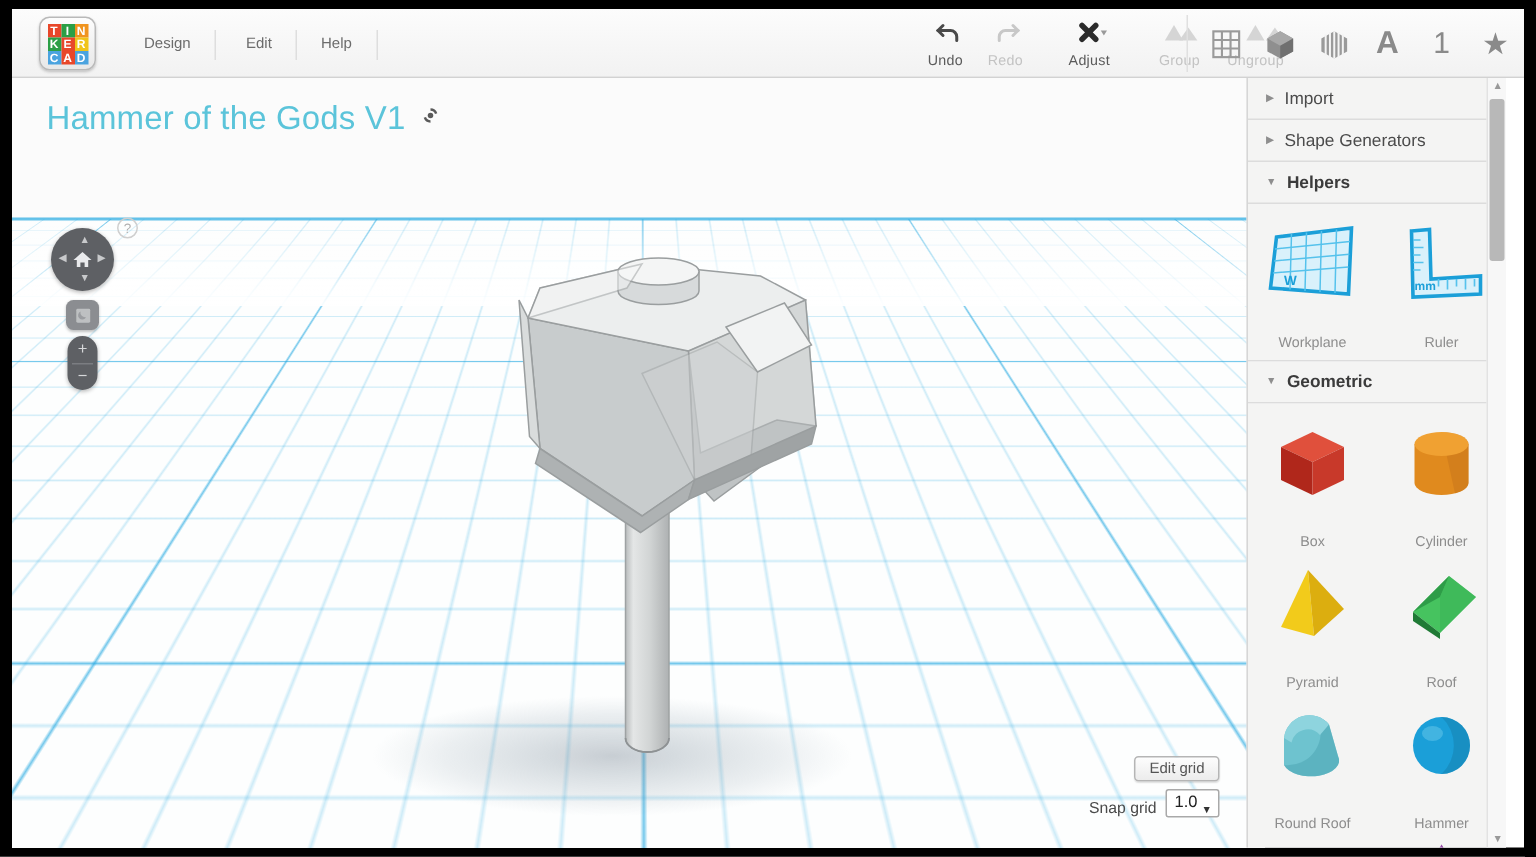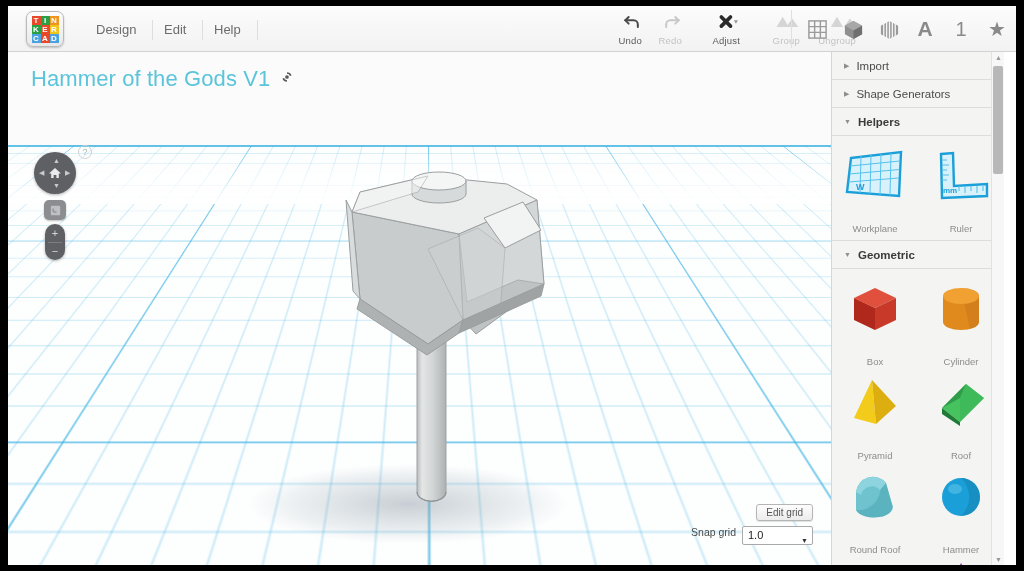--- a/index.html
+++ b/index.html
@@ -30,21 +30,21 @@
   #logo .grid3 {
     display: grid; grid-template-columns: repeat(3, 9px);
     grid-auto-rows: 9px; gap: 0px;
   }
   #logo .grid3 span {
     font-size: 8px; font-weight: bold; line-height: 9px;
     text-align: center; color: #fff;
     font-family: "Liberation Sans", sans-serif;
   }
   .menu-item {
-    position: absolute; top: 14px; font-size: 13px; color: #6c6c6c;
+    position: absolute; top: 14px; font-size: 10px; color: #6c6c6c;
     padding: 0 16px; height: 20px; line-height: 20px;
     border-right: 1px solid #dedede;
   }
   .tool {
     position: absolute; top: 6px; width: 56px; height: 38px;
     text-align: right; color: #5a5a5a;
   }
   .tool .tlabel { font-size: 9.5px; display: block; margin-top: 1px; letter-spacing: .2px; }
   .tool.dim { color: #c3c3c3; }
   .tool .ico { display:block; height: 22px; line-height: 22px; }
@@ -126,25 +126,25 @@
   
   #editgrid {
     position: absolute; right: 30px; bottom: 44px;
     font-size: 10px; color: #555;
     background: linear-gradient(to bottom,#fdfdfd,#ececec);
     border: 1px solid #b5b5b5; border-radius: 3px;
     padding: 2px 9px; box-shadow: 0 1px 1px rgba(0,0,0,.12);
   }
   #snapwrap {
     position: absolute; right: 30px; bottom: 20px;
-    display: flex; align-items: flex-start; gap: 6px;
+    display: flex; align-items: flex-end; gap: 6px;
   }
   #snaplabel { font-size: 10.5px; color: #4a4a4a; }
   #snapsel {
-    width: 71px; height: 19px; background: #fff;
+    width: 36px; height: 19px; background: #fff;
     border: 1px solid #a9a9a9; border-radius: 2px;
     font-size: 11px; color: #222; padding-left: 5px; line-height: 17px;
     position: relative;
   }
   #snapsel .cv { position:absolute; right:4px; top:5px; font-size: 7px; color:#333; }
 
   
   #panel {
     position: absolute; right: 12px; top: 46px; width: 173px; height: 513px;
     background: #f0f0ef; border-left: 1px solid #d6d6d6; overflow: hidden;

